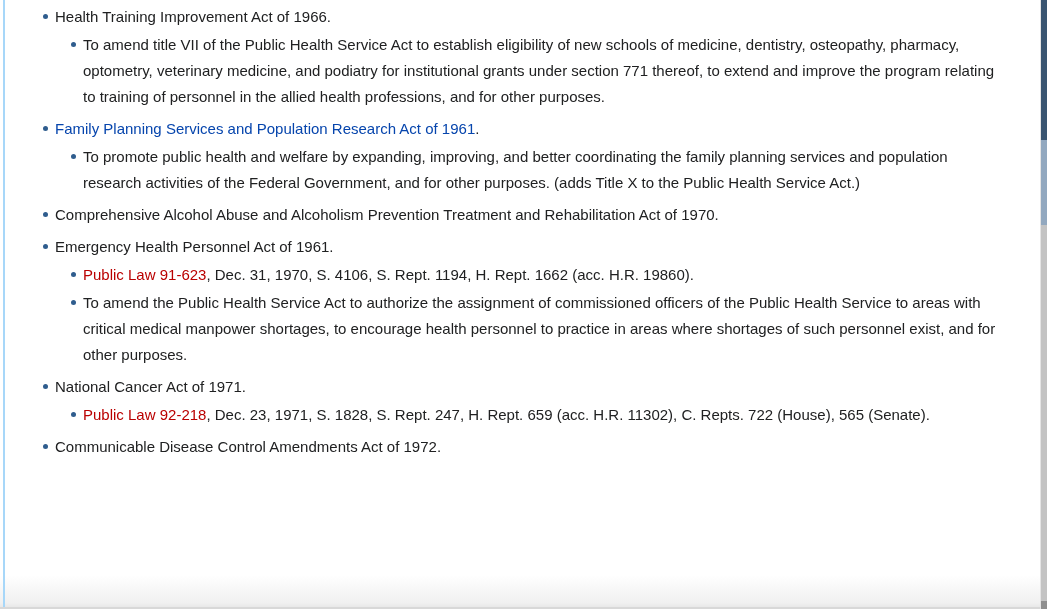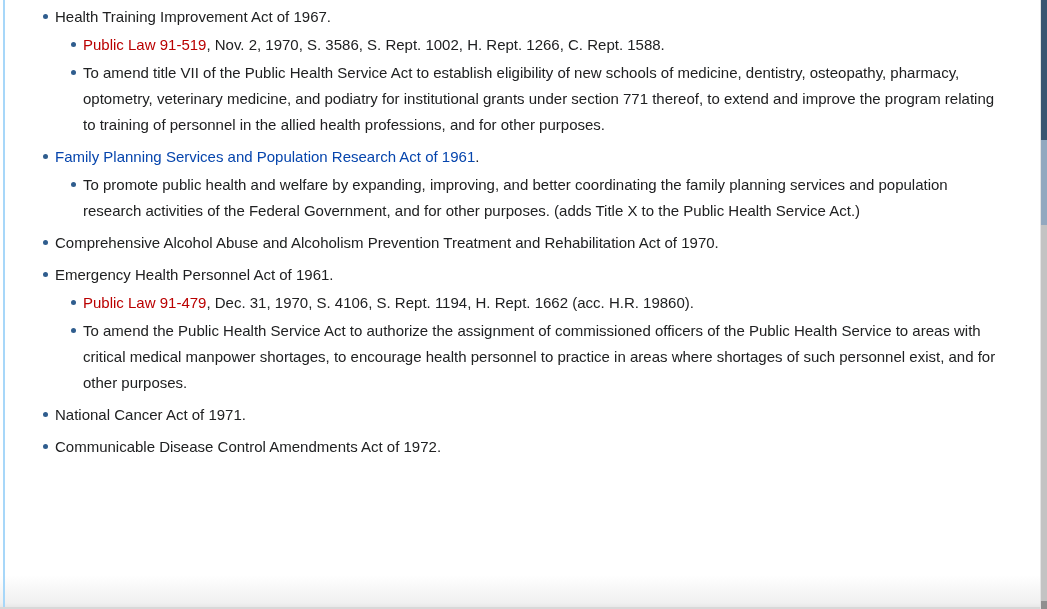--- a/index.html
+++ b/index.html
@@ -35,34 +35,34 @@
   a.lnk{text-decoration:none;cursor:pointer;}
   a.lnk.blue{color:var(--link-blue);}
   a.lnk.red{color:var(--link-red);}
 </style>
 </head>
 <body>
 
 <div class="left-border"></div>
 
 <ul class="acts">
-    <li class="act"><span>Health Training Improvement Act of 1967</span><span>.</span><ul class="inner">
-        <li class="detail"><a href="#" class="lnk red">Public Law 91-519</a><span>, Nov. 2, 1970, S. 3586, S. Rept. 1002, H. Rept. 1266, C. Rept. 1588.</span></li>
+    <li class="act"><span>Health Training Improvement Act of 1966</span><span>.</span><ul class="inner">
         <li class="detail"><span>To amend title VII of the Public Health Service Act to establish eligibility of new schools of medicine, dentistry, osteopathy, pharmacy, optometry, veterinary medicine, and podiatry for institutional grants under section 771 thereof, to extend and improve the program relating to training of personnel in the allied health professions, and for other purposes.</span></li>
       </ul></li>
     <li class="act"><a href="#" class="lnk blue">Family Planning Services and Population Research Act of 1961</a><span>.</span><ul class="inner">
         <li class="detail"><span>To promote public health and welfare by expanding, improving, and better coordinating the family planning services and population research activities of the Federal Government, and for other purposes. (adds Title X to the Public Health Service Act.)</span></li>
       </ul></li>
     <li class="act"><span>Comprehensive Alcohol Abuse and Alcoholism Prevention Treatment and Rehabilitation Act of 1970</span><span>.</span><ul class="inner">
       </ul></li>
     <li class="act"><span>Emergency Health Personnel Act of 1961</span><span>.</span><ul class="inner">
-        <li class="detail"><a href="#" class="lnk red">Public Law 91-479</a><span>, Dec. 31, 1970, S. 4106, S. Rept. 1194, H. Rept. 1662 (acc. H.R. 19860).</span></li>
+        <li class="detail"><a href="#" class="lnk red">Public Law 91-623</a><span>, Dec. 31, 1970, S. 4106, S. Rept. 1194, H. Rept. 1662 (acc. H.R. 19860).</span></li>
         <li class="detail"><span>To amend the Public Health Service Act to authorize the assignment of commissioned officers of the Public Health Service to areas with critical medical manpower shortages, to encourage health personnel to practice in areas where shortages of such personnel exist, and for other purposes.</span></li>
       </ul></li>
     <li class="act"><span>National Cancer Act of 1971</span><span>.</span><ul class="inner">
+        <li class="detail"><a href="#" class="lnk red">Public Law 92-218</a><span>, Dec. 23, 1971, S. 1828, S. Rept. 247, H. Rept. 659 (acc. H.R. 11302), C. Repts. 722 (House), 565 (Senate).</span></li>
       </ul></li>
     <li class="act"><span>Communicable Disease Control Amendments Act of 1972</span><span>.</span></li>
   </ul>
 
 <div class="bottom-line"></div>
 
 <div class="right-strip">
   <div class="seg-dark"></div>
   <div class="seg-mid"></div>
   <div class="seg-bottom"></div>

